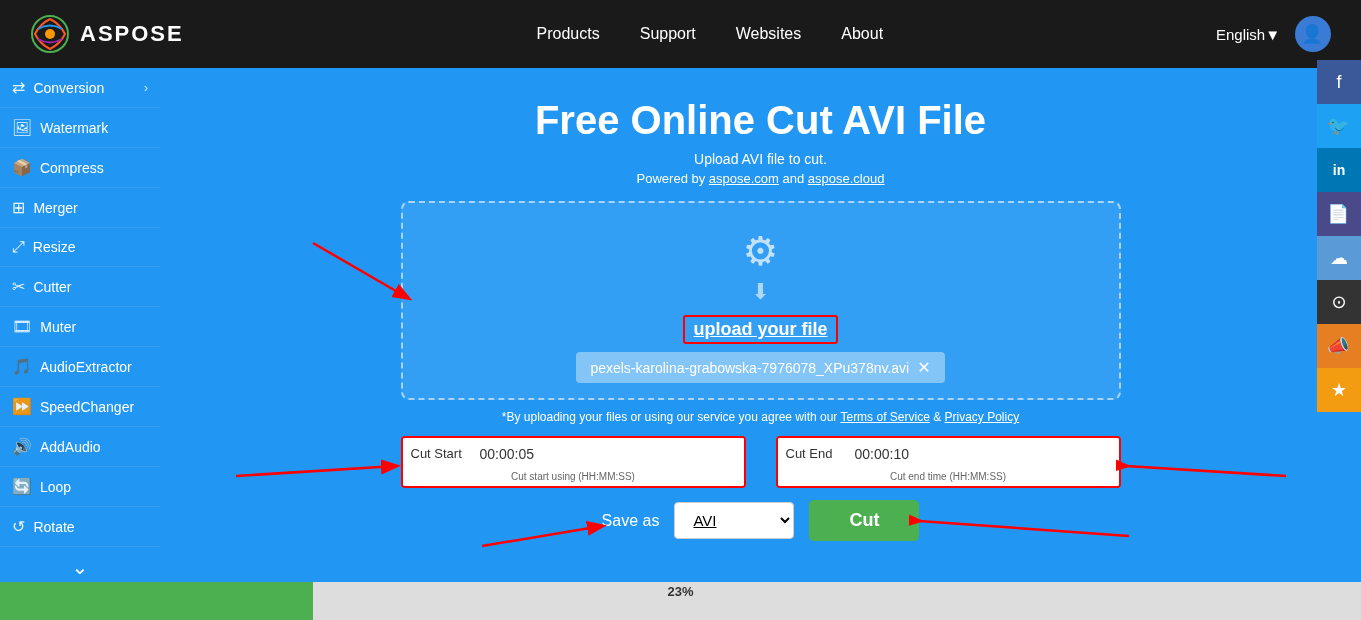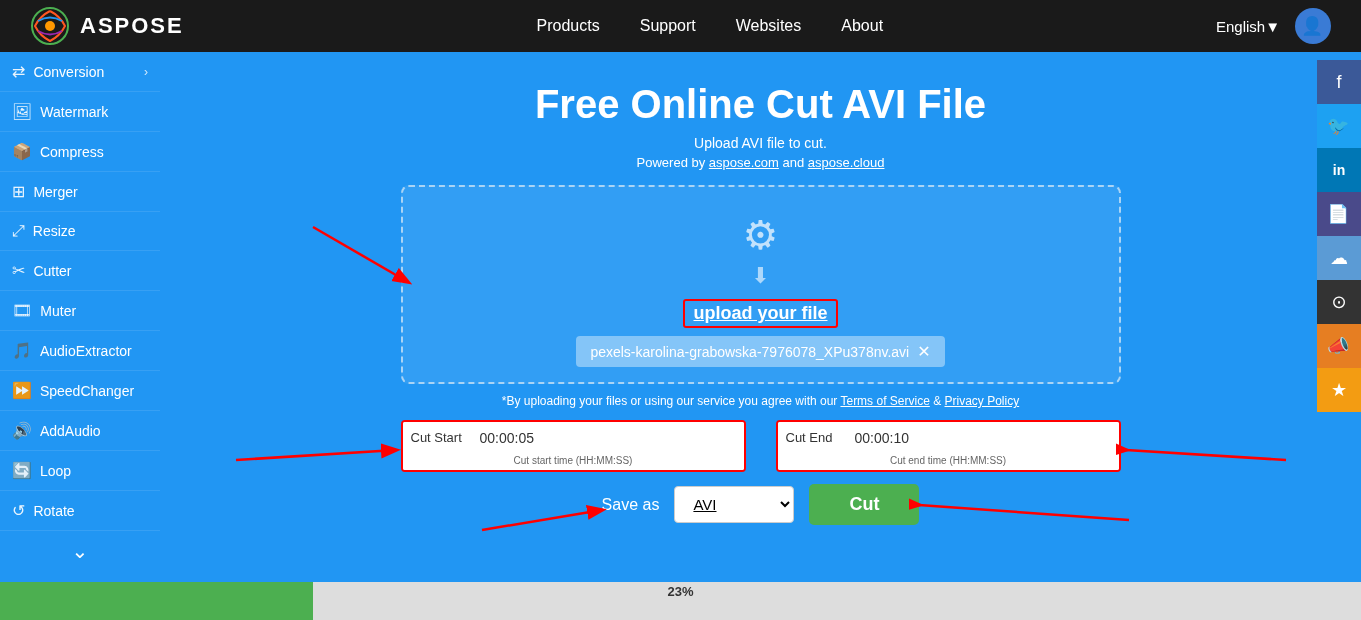--- a/index.html
+++ b/index.html
@@ -1,21 +1,21 @@
 <!DOCTYPE html>
 <html><head>
   <meta charset="utf-8">
   <style>
     * { margin: 0; padding: 0; box-sizing: border-box; }
     body { font-family: Arial, sans-serif; background: #1a1a1a; width: 1361px; height: 620px; overflow: hidden; }
 
     
     .topnav {
       background: #1a1a1a;
-      height: 52px;
+      height: 68px;
       display: flex;
       align-items: center;
       padding: 16px 30px;
       gap: 40px;
     }
     .logo-area {
       display: flex;
       align-items: center;
       gap: 10px;
       margin-right: 20px;
@@ -485,21 +485,21 @@
             </marker>
           </defs>
         <line x1="170" y1="30" x2="10" y2="20" stroke="red" stroke-width="2.5" marker-end="url(#ah3)"></line>
       </svg>
 
       <div class="cut-field">
         <div class="cut-field-header">
           <span class="cut-label">Cut Start</span>
           <input class="cut-input" type="text" value="00:00:05" style="">
         </div>
-        <div class="cut-hint">Cut start time (HH:MM:SS)</div>
+        <div class="cut-hint">Cut start using (HH:MM:SS)</div>
       </div>
 
       <div class="cut-field">
         <div class="cut-field-header">
           <span class="cut-label">Cut End</span>
           <input class="cut-input" type="text" value="00:00:10" style="">
         </div>
         <div class="cut-hint">Cut end time (HH:MM:SS)</div>
       </div>
     </div>

